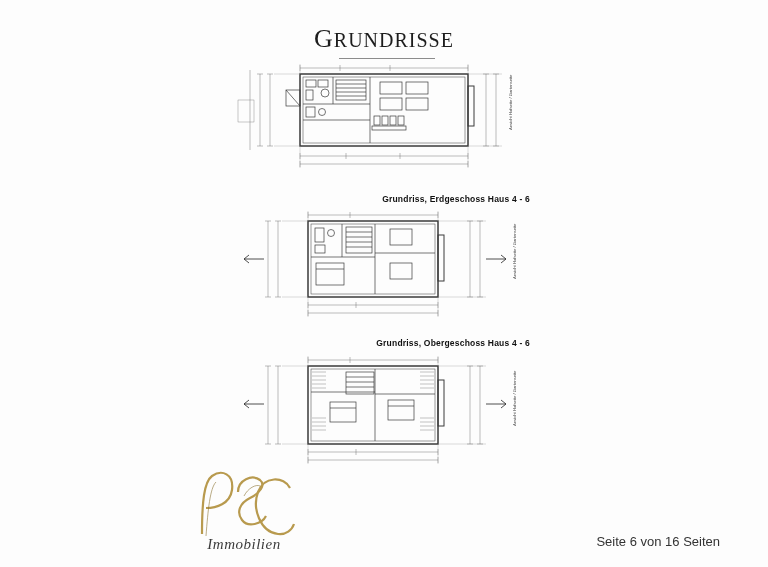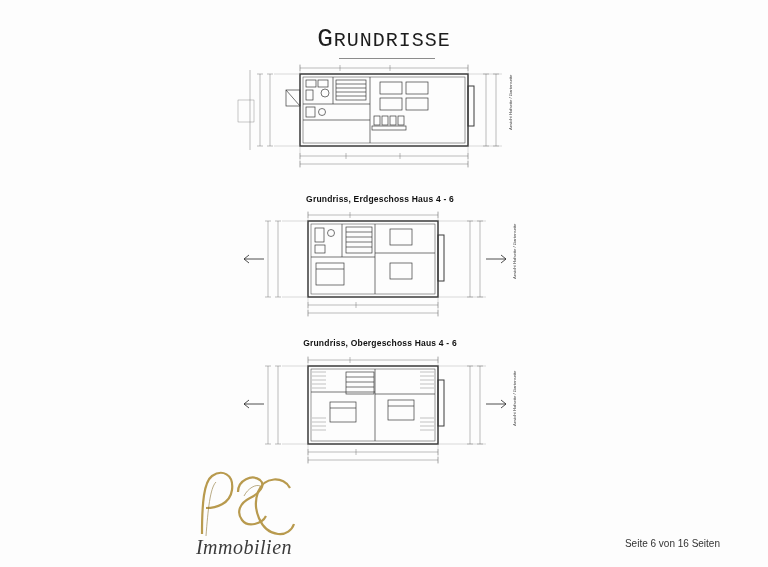--- a/index.html
+++ b/index.html
@@ -24,21 +24,21 @@
     background: #fdfdfd;
   }
 
   
   .doc-title {
     position: absolute;
     top: 24px;
     left: 0;
     width: 768px;
     text-align: center;
-    font-family: Liberation Mono, monospace;
+    font-family: Liberation Serif, serif;
     font-size: 26px;
     letter-spacing: 1px;
     color: #1d1d1d;
   }
   .doc-title .smallcaps {
     font-size: 20px;
   }
   .title-rule {
     position: absolute;
     top: 58px;
@@ -48,21 +48,21 @@
     background: #8c8c8c;
   }
 
   
   .plan-block {
     position: absolute;
   }
   .plan-caption {
     position: absolute;
     width: 100%;
-    text-align: center;
+    text-align: right;
     font-size: 8.5px;
     font-weight: bold;
     color: #111;
     letter-spacing: .2px;
   }
 
   
   .plan-svg {
     display: block;
   }
@@ -76,31 +76,31 @@
     height: 100px;
   }
   .logo-text {
     position: absolute;
     left: 0;
     top: 74px;
     width: 116px;
     text-align: center;
     font-family: "Liberation Serif", serif;
     font-style: italic;
-    font-size: 20px;
+    font-size: 15px;
     color: #3b3b3b;
     letter-spacing: .5px;
   }
 
   
   .footer-pageinfo {
     position: absolute;
     right: 48px;
     bottom: 18px;
-    font-size: 10px;
+    font-size: 13px;
     color: #333;
   }
 
   .vert-label {
     font-size: 4.2px;
     fill: #444;
   }
 </style>
 </head>
 <body>

